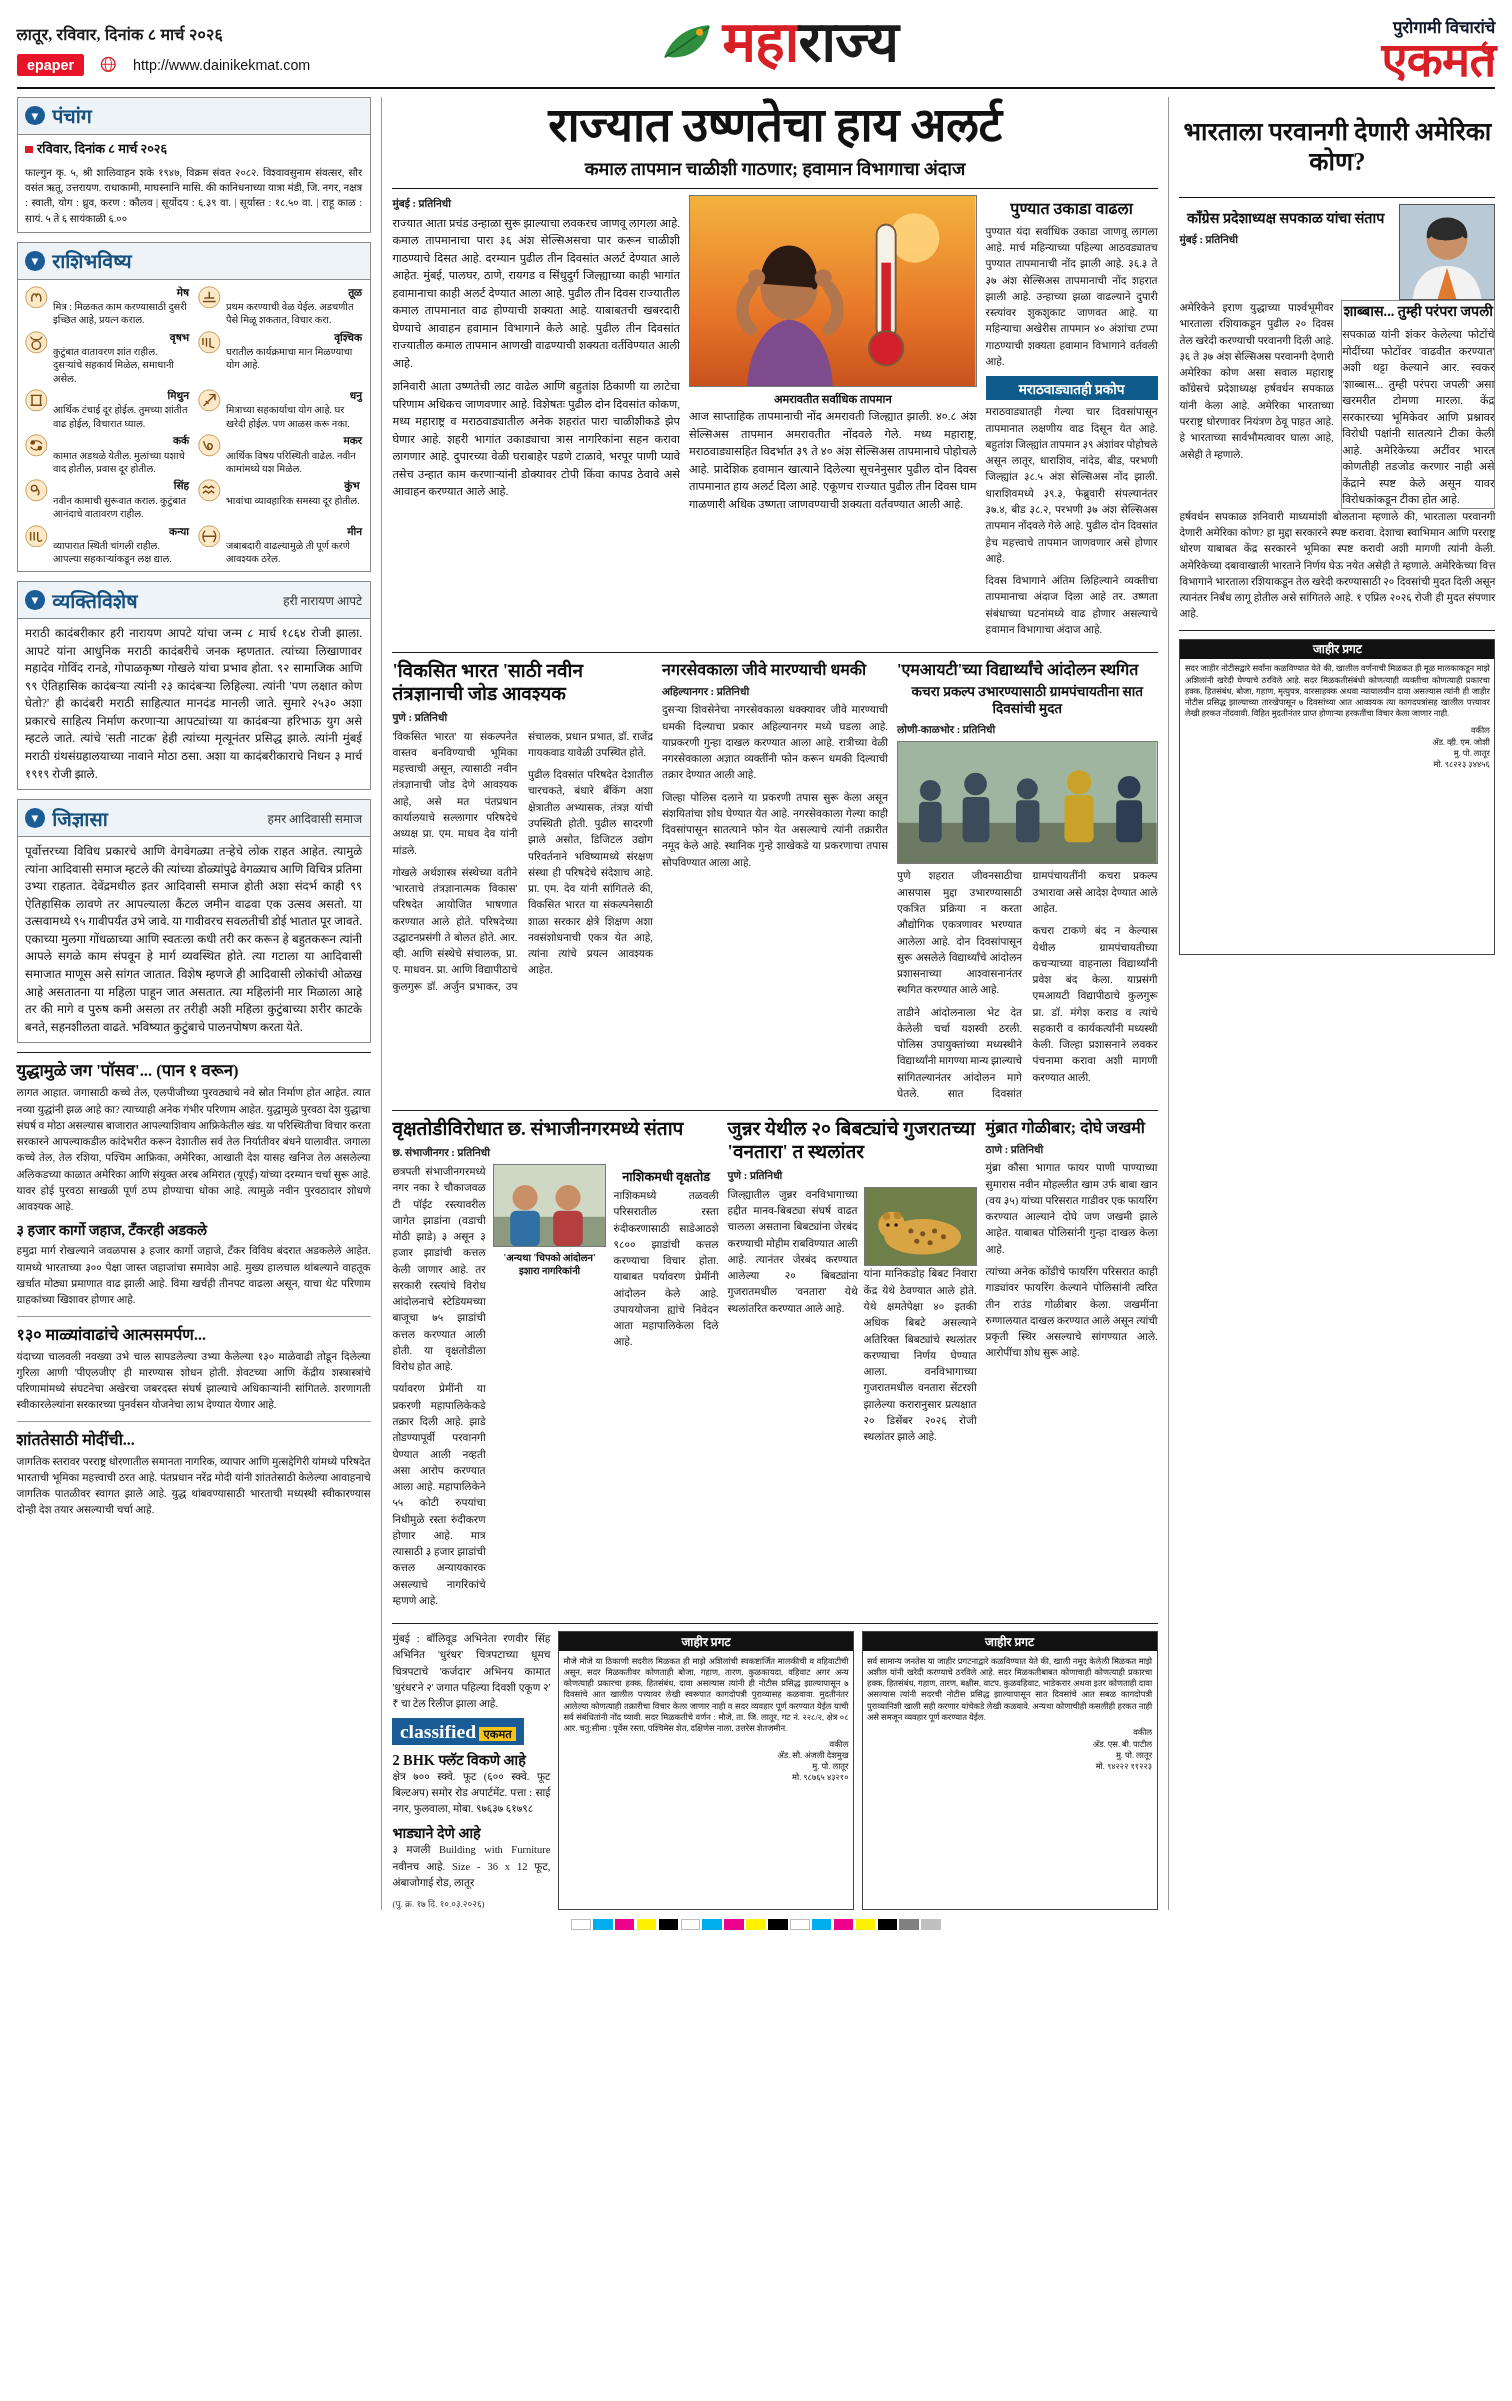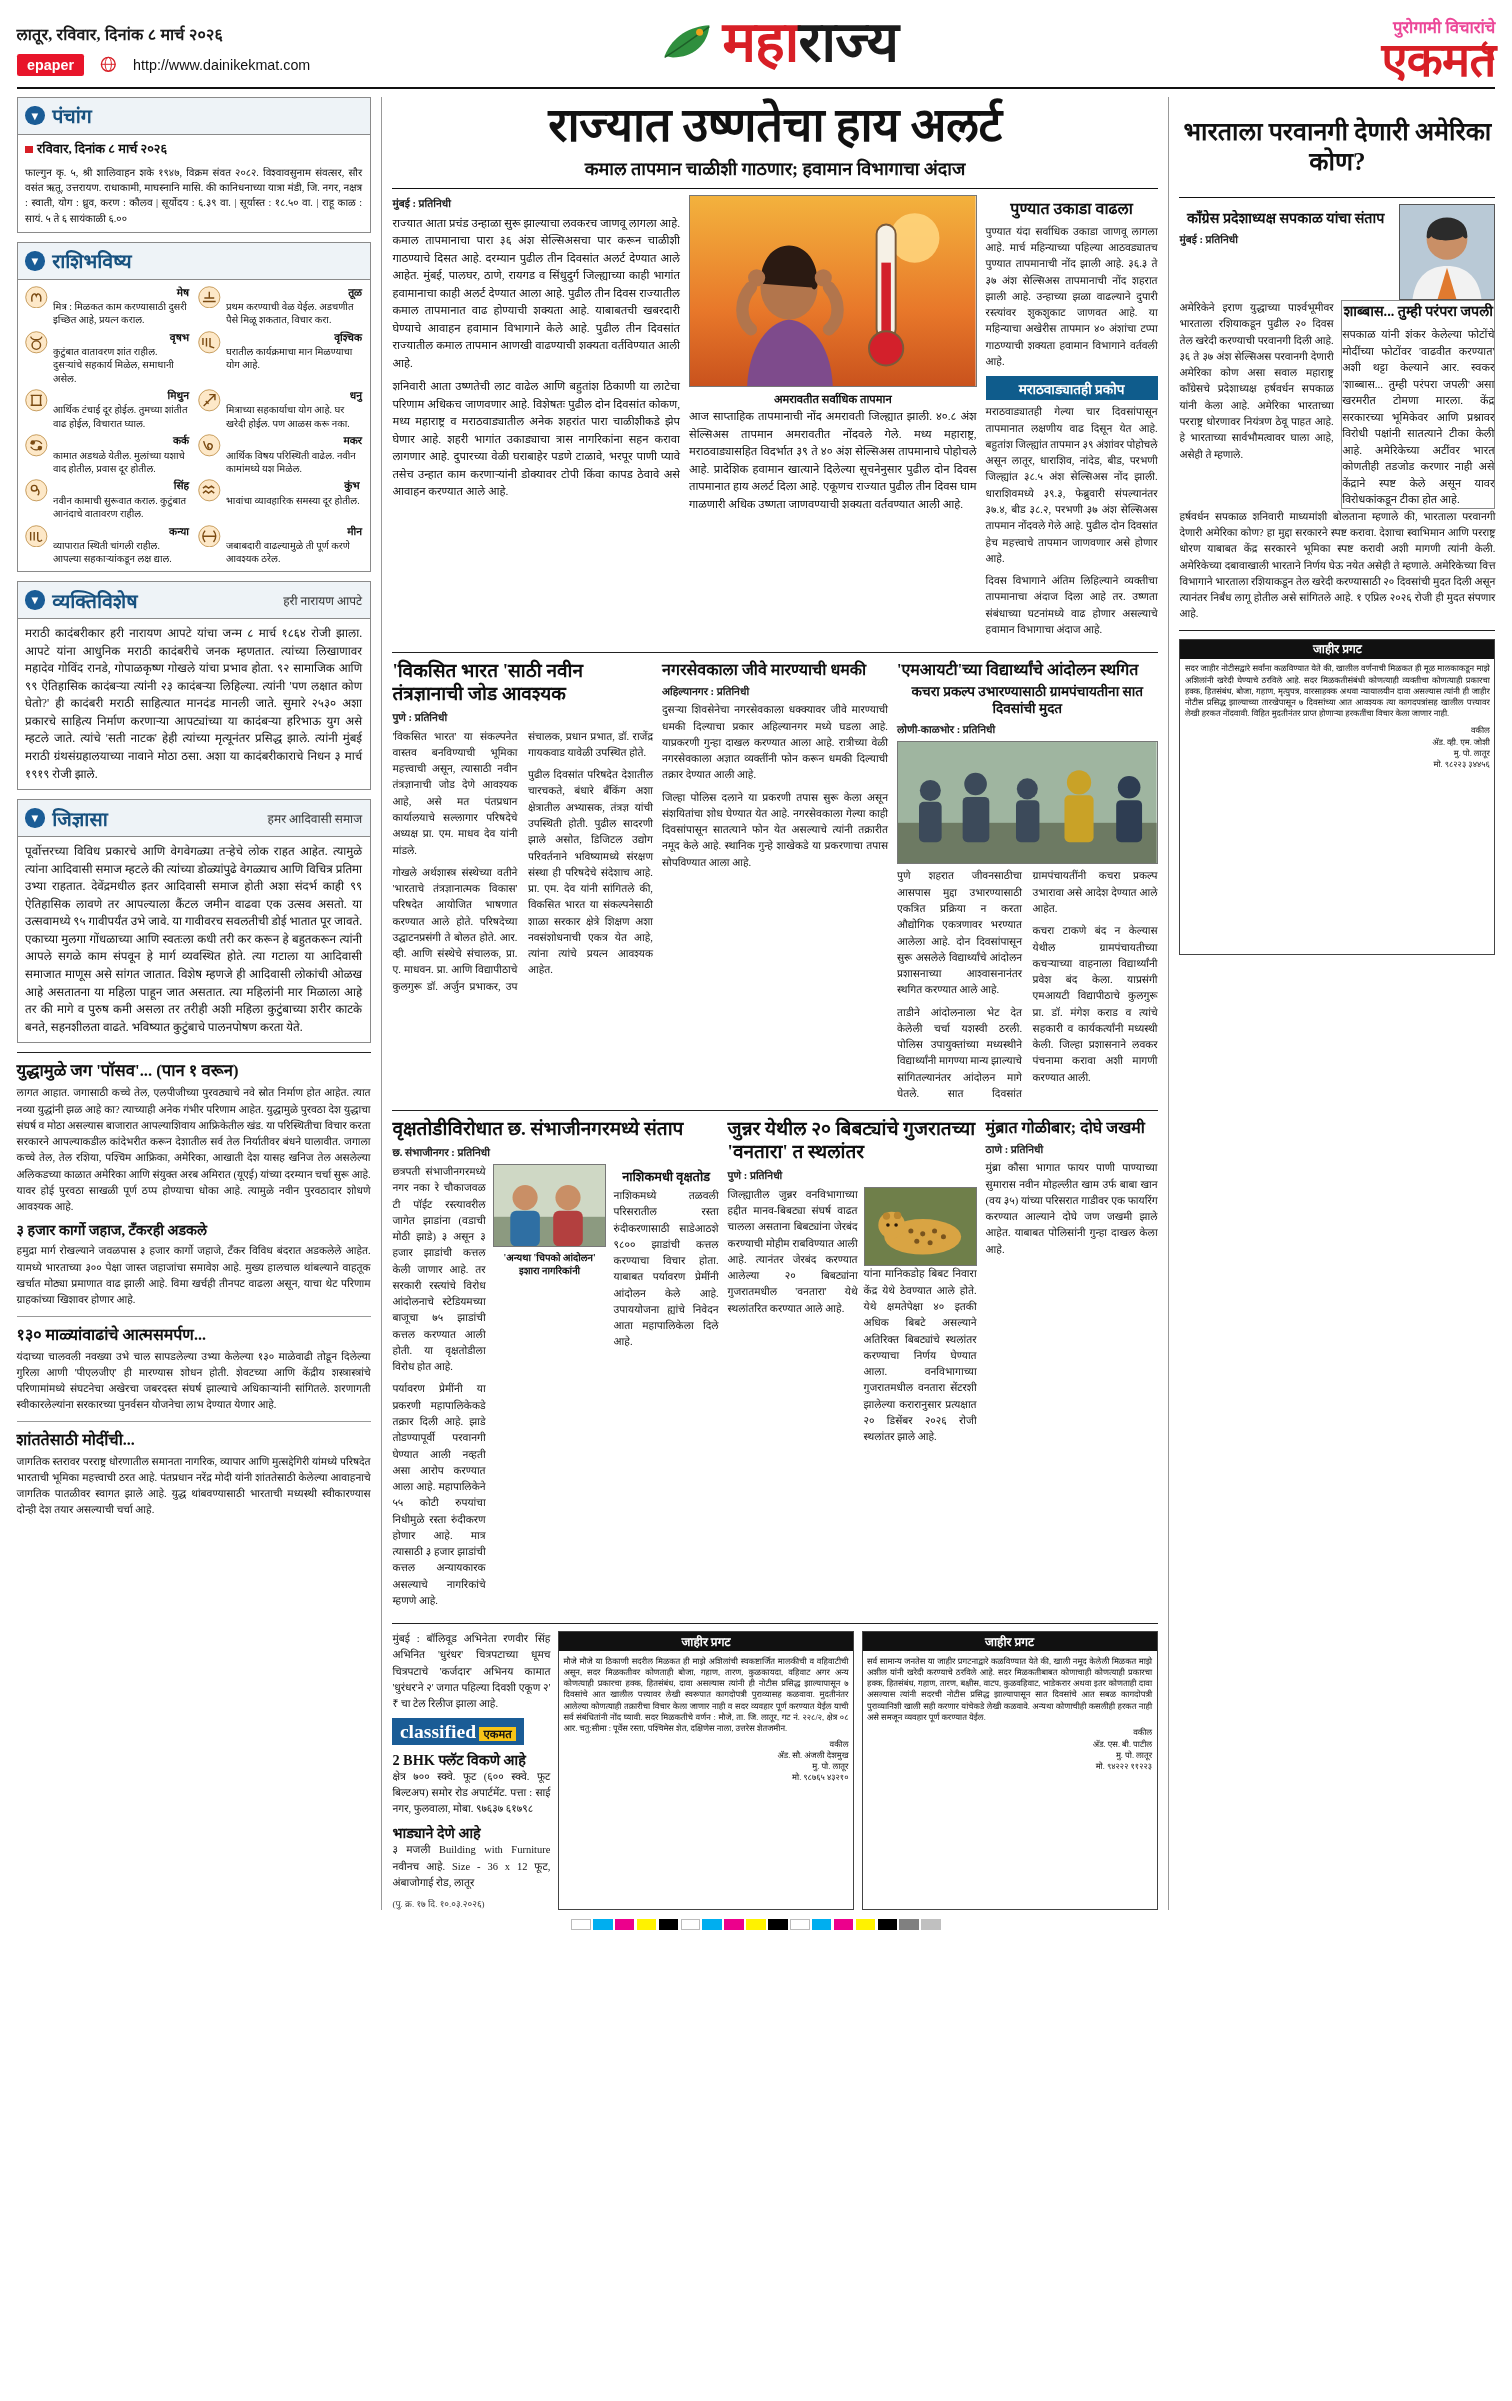--- a/index.html
+++ b/index.html
@@ -37,21 +37,21 @@
   .epaper-url { font-size:14.3px; font-family:"Liberation Sans",sans-serif; color:#111; }
 
   .mh-center { flex:1; text-align:center; position:relative; }
   .mh-logoline { display:flex; align-items:center; justify-content:center; gap:7.5px; }
   .leaf-emblem { width:56px; height:42px; }
   .maha { font-size:56px; font-weight:bold; letter-spacing:-0.8px; line-height:1; }
   .maha .red { color:#d81f26; }
   .maha .dark { color:#1b1b1b; }
 
   .mh-right { width:316px; text-align:right; padding-top:4.5px; position:relative; }
-  .slogan { color:#ec4899; font-size:16.6px; font-weight:bold; line-height:1.2; }
+  .slogan { color:#0f172a; font-size:16.6px; font-weight:bold; line-height:1.2; }
   .ekmat { color:#d81f26; font-size:47px; font-weight:bold; line-height:.95; letter-spacing:-0.8px;}
   .pageno {
     position:absolute; right:0; top:15px; font-size:29px; font-weight:bold; color:#d81f26;
   }
 
   
   .body-grid {
     display:flex; gap:10.5px; margin-top:7.5px;
   }
   .col-left { width:354px; }
@@ -499,20 +499,21 @@
               </svg>
               <p class="ptxt sm">यांना मानिकडोह बिबट निवारा केंद्र येथे ठेवण्यात आले होते. येथे क्षमतेपेक्षा ४० इतकी अधिक बिबटे असल्याने अतिरिक्त बिबट्यांचे स्थलांतर करण्याचा निर्णय घेण्यात आला. वनविभागाच्या गुजरातमधील वनतारा सेंटरशी झालेल्या करारानुसार प्रत्यक्षात २० डिसेंबर २०२६ रोजी स्थलांतर झाले आहे.</p>
             </div>
           </div>
         </div>
 
         <div class="mc3">
           <div class="sec-head s3">मुंब्रात गोळीबार; दोघे जखमी</div>
           <div class="byline">ठाणे : प्रतिनिधी</div>
           <p class="ptxt sm">मुंब्रा कौसा भागात फायर पाणी पाण्याच्या सुमारास नवीन मोहल्लीत खाम उर्फ बाबा खान (वय ३५) यांच्या परिसरात गाडीवर एक फायरिंग करण्यात आल्याने दोघे जण जखमी झाले आहेत. याबाबत पोलिसांनी गुन्हा दाखल केला आहे.</p>
+          <p class="ptxt sm">त्यांच्या अनेक कोंडीचे फायरिंग परिसरात काही गाड्यांवर फायरिंग केल्याने पोलिसांनी त्वरित तीन राउंड गोळीबार केला. जखमींना रुग्णालयात दाखल करण्यात आले असून त्यांची प्रकृती स्थिर असल्याचे सांगण्यात आले. आरोपींचा शोध सुरू आहे.</p>
         </div>
       </div>
 
       <hr class="hr-thick">
 
       <div style="display:flex; gap:7.5px;">
         <div style="width:158px">
           <p class="ptxt sm">मुंबई : बॉलिवूड अभिनेता रणवीर सिंह अभिनित 'धुरंधर' चित्रपटाच्या धूमच चित्रपटाचे 'कर्जदार' अभिनय कामात 'धुरंधर'ने २' जगात पहिल्या दिवशी एकूण २' ₹ चा टेल रिलीज झाला आहे.</p>
           <div class="classified-logo">
             <span>classified</span><span class="y">एकमत</span>

